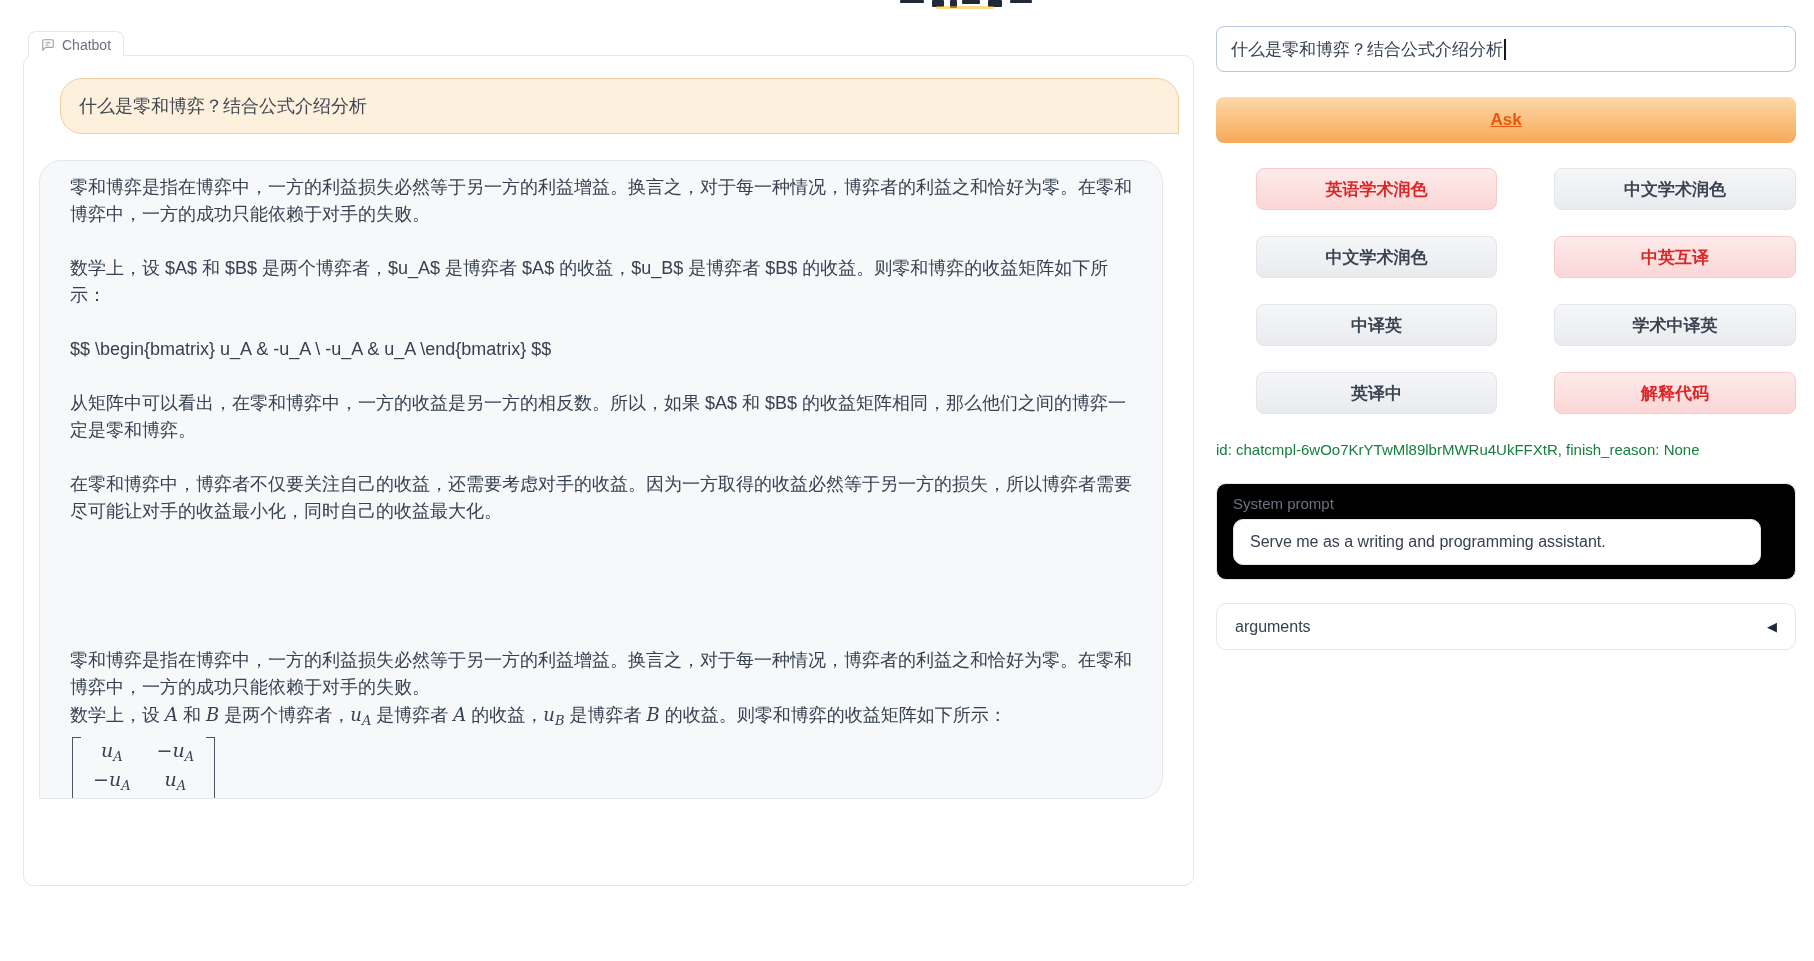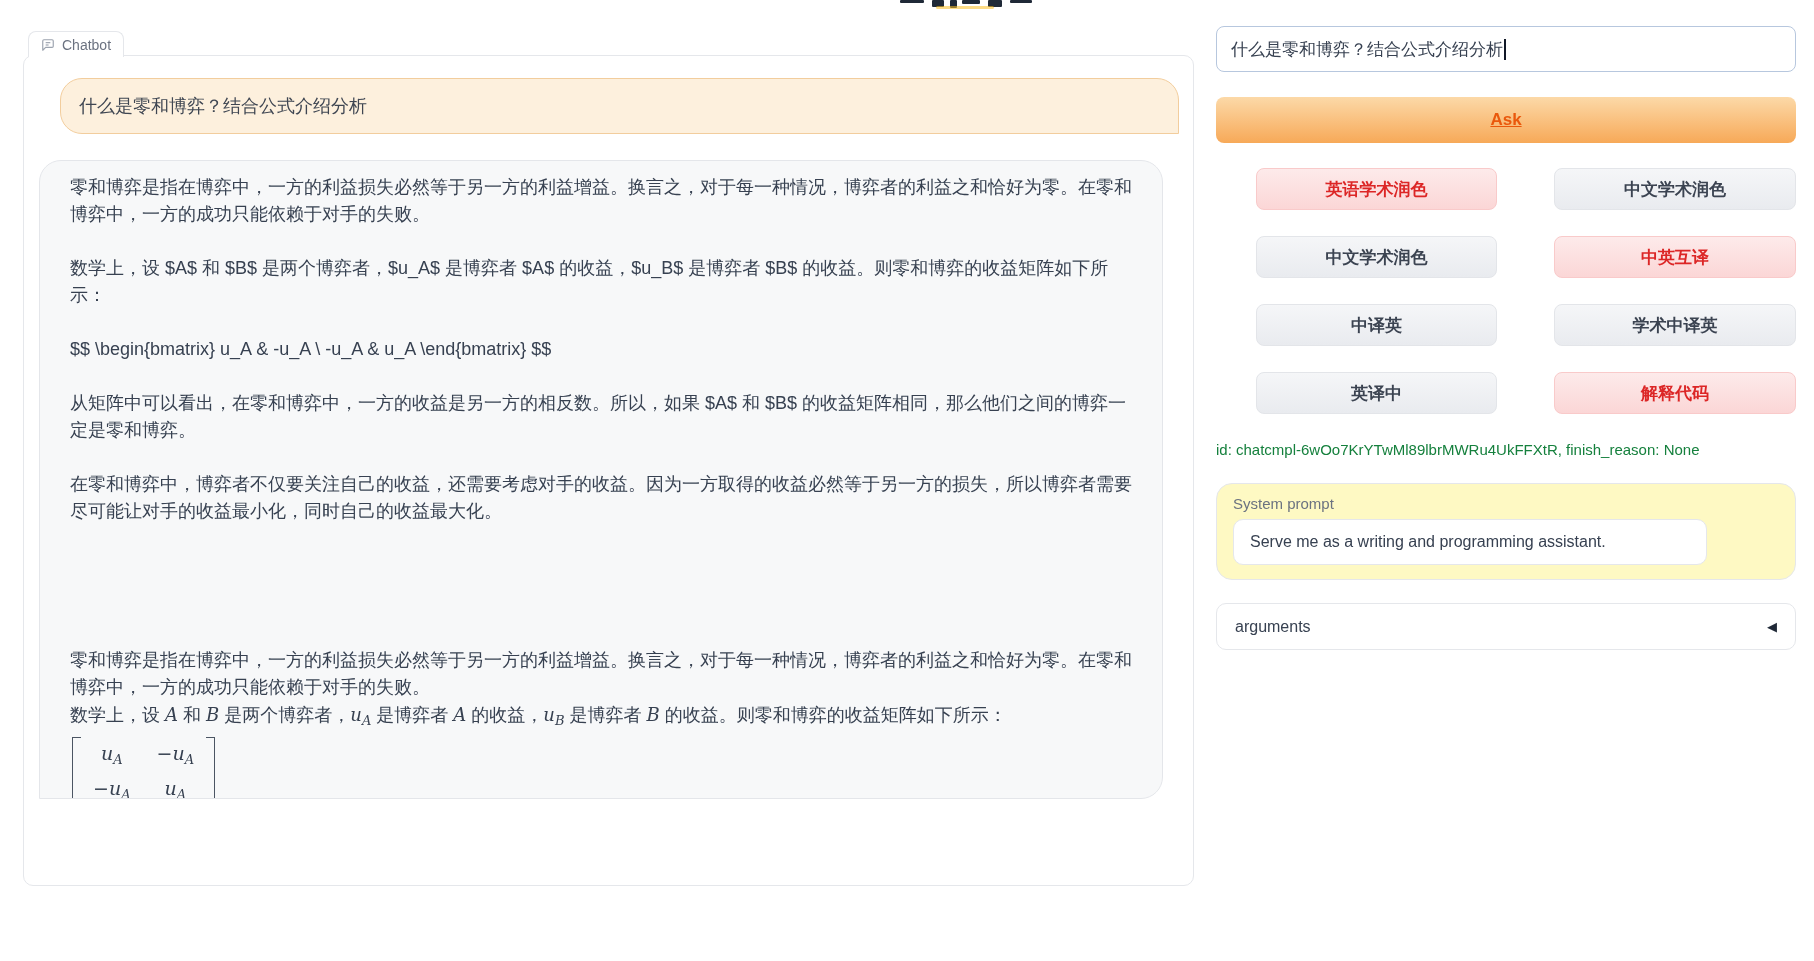--- a/index.html
+++ b/index.html
@@ -51,21 +51,21 @@
   .msub { font-family:"DejaVu Serif","Liberation Serif",serif; font-style:italic;
           font-size:13px; vertical-align:-4px; }
 
   
   .matrix { display:inline-flex; align-items:stretch; margin:3px 0 3px 2px; }
   .mbracket { width:9px; border:1.6px solid #4b5563; }
   .mbracket.left  { border-right:none; }
   .mbracket.right { border-left:none; }
   .mcells {
     display:grid; grid-template-columns:auto auto; column-gap:26px; row-gap:0;
-    padding:2px 12px 4px 12px; line-height:28px;
+    padding:2px 12px 4px 12px; line-height:23px;
     font-family:"DejaVu Serif","Liberation Serif",serif; font-size:19px; color:#374151;
   }
   .mcell { text-align:center; }
 
   
   .controls { position:absolute; left:1216px; top:0; width:580px; }
   .question-box {
     position:absolute; top:26px; width:580px; height:46px;
     border:1px solid #b7c7de; border-radius:8px; background:#fff;
     display:flex; align-items:center; padding:0 14px;
@@ -92,26 +92,26 @@
     background:linear-gradient(180deg,#f5f6f8 0%,#e9ebef 100%);
     border:1px solid #e3e5e9; color:#3b4351;
   }
   .btn.stop {
     background:linear-gradient(180deg,#fdeaea 0%,#fbd6d6 100%);
     border:1px solid #f9caca; color:#dc2626;
   }
   .status-line { position:absolute; top:441px; width:580px; font-size:15px; color:#15803d; }
   .sys-panel {
     position:absolute; top:483px; width:580px; height:97px;
-    border:1px solid #e5e7eb; border-radius:16px; background:#fef9c3;
+    border:1px solid #e5e7eb; border-radius:10px; background:#000000;
     padding:11px 16px 7px 16px;
   }
   .sys-label { font-size:15px; color:#6b7280; margin-bottom:7px; }
   .sys-input {
-    width:474px; height:46px; border:1px solid #e5e7eb; border-radius:10px;
+    width:528px; height:46px; border:1px solid #e5e7eb; border-radius:10px;
     display:flex; align-items:center; padding:0 16px; font-size:16px; color:#374151;
     background:#fff;
   }
   .accordion {
     position:absolute; top:603px; width:580px; height:47px;
     border:1px solid #e5e7eb; border-radius:10px; background:#fff;
     display:flex; align-items:center; justify-content:space-between;
     padding:0 18px; font-size:16px; color:#374151; cursor:pointer;
   }
   .accordion .arrow { font-size:13px; color:#1f2937; }

